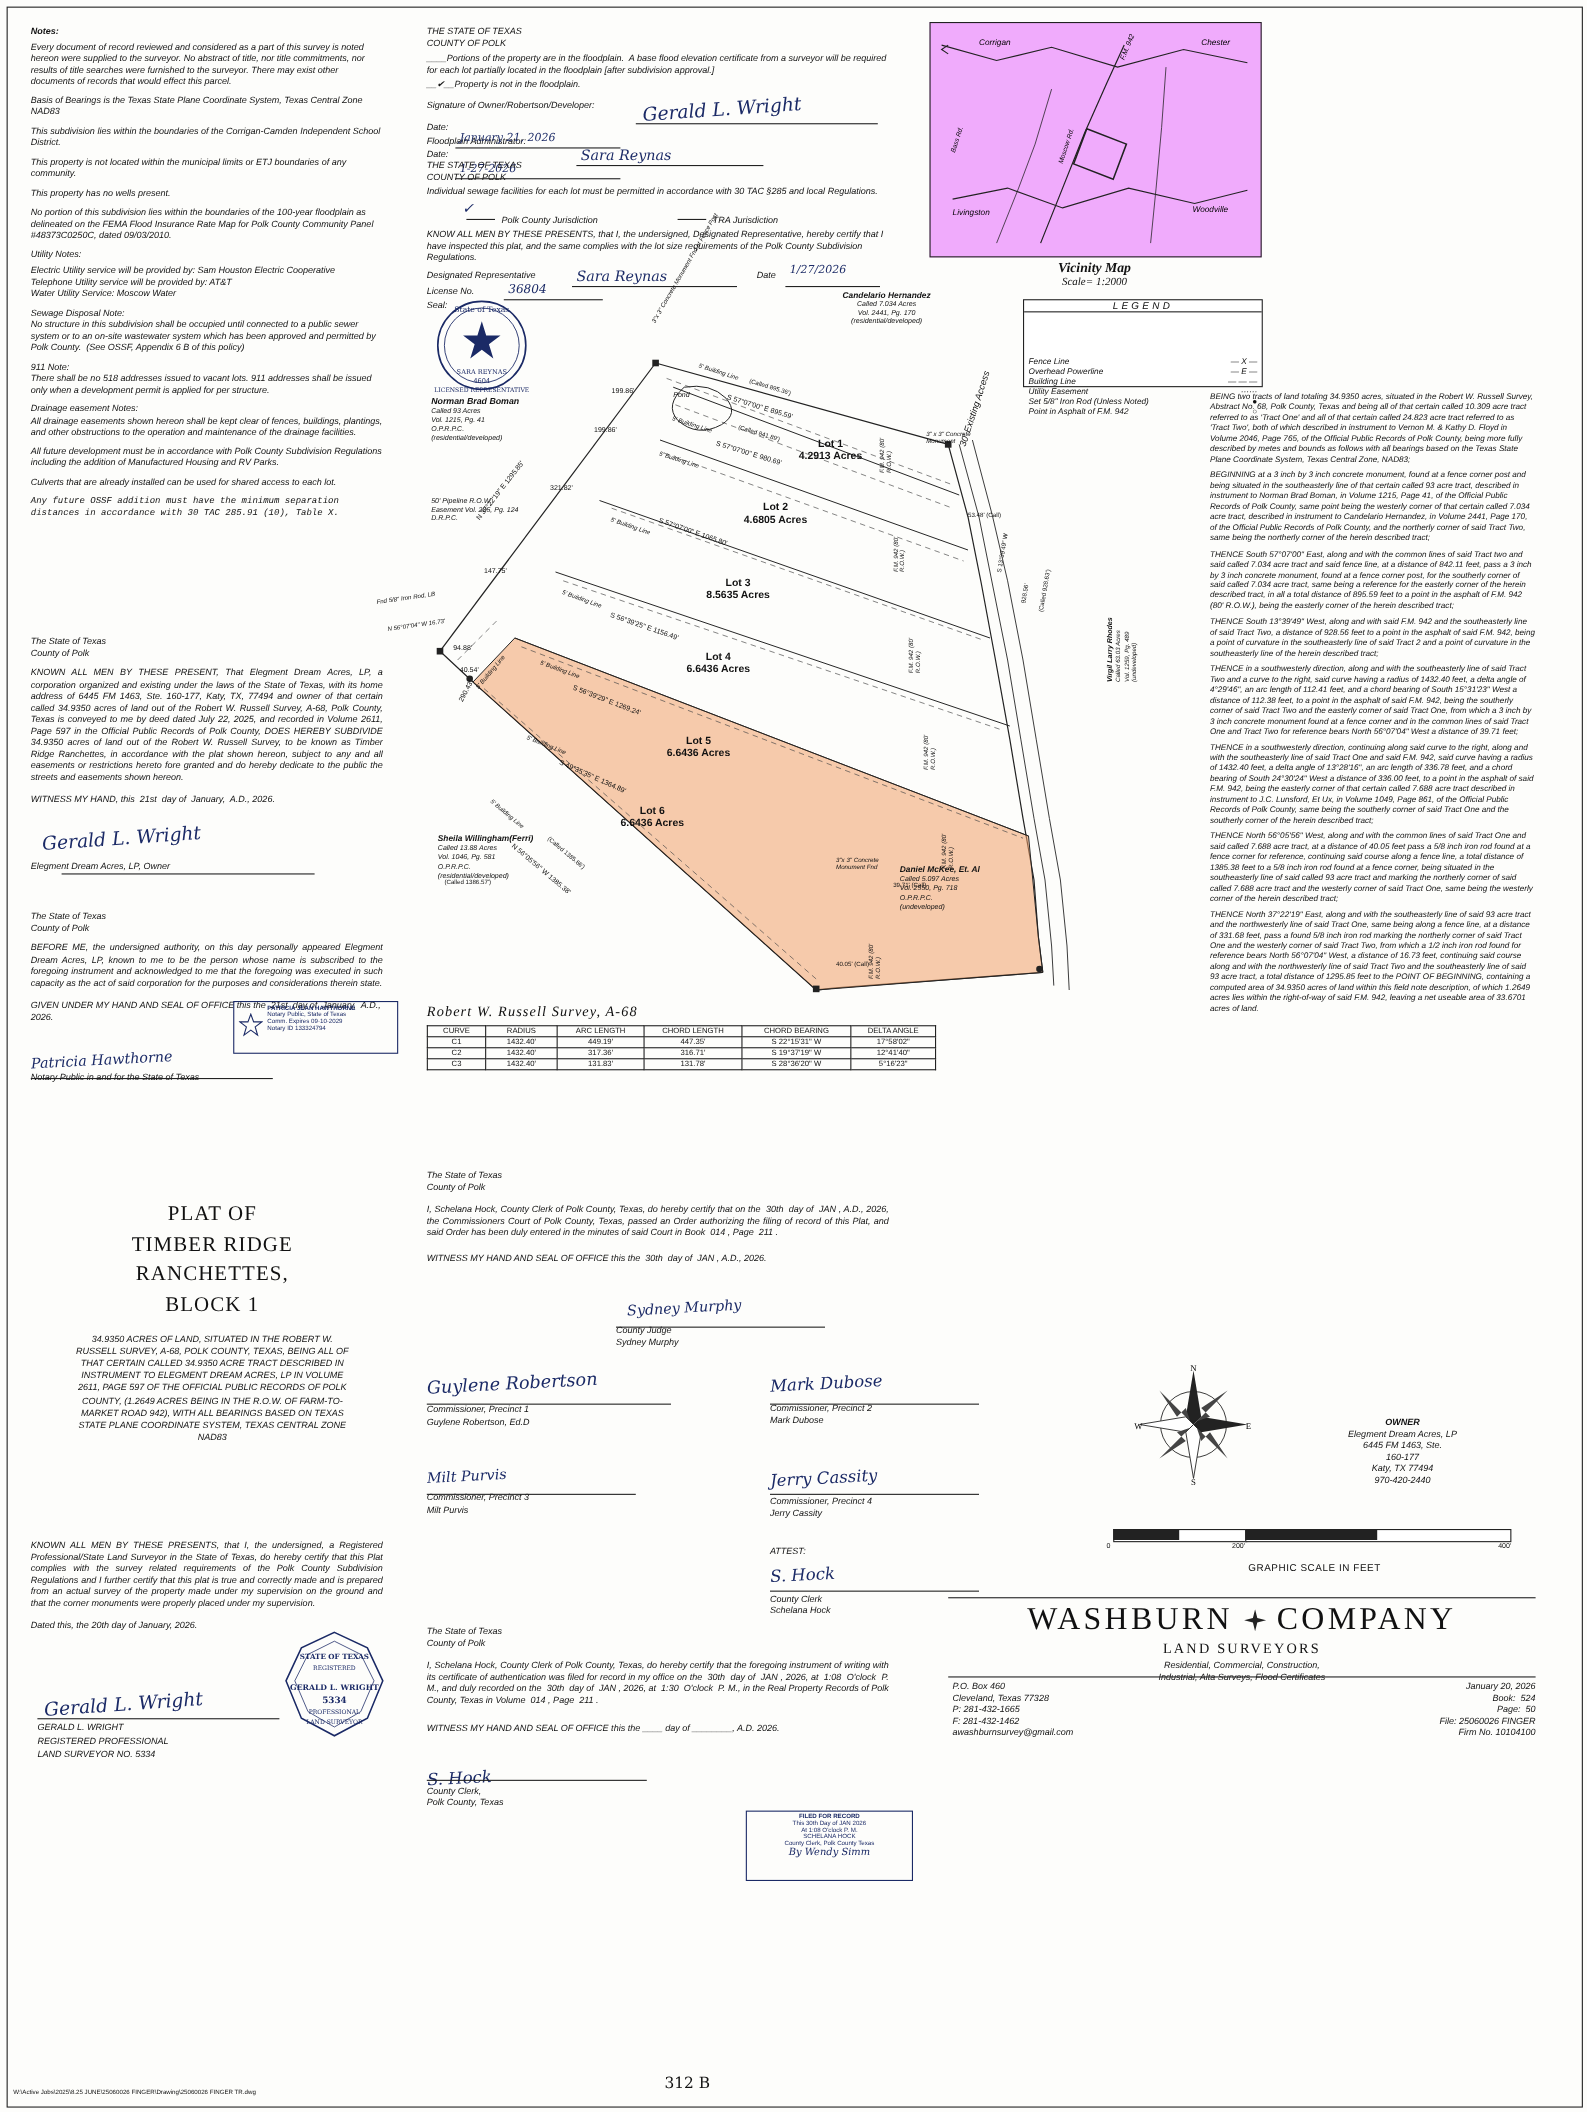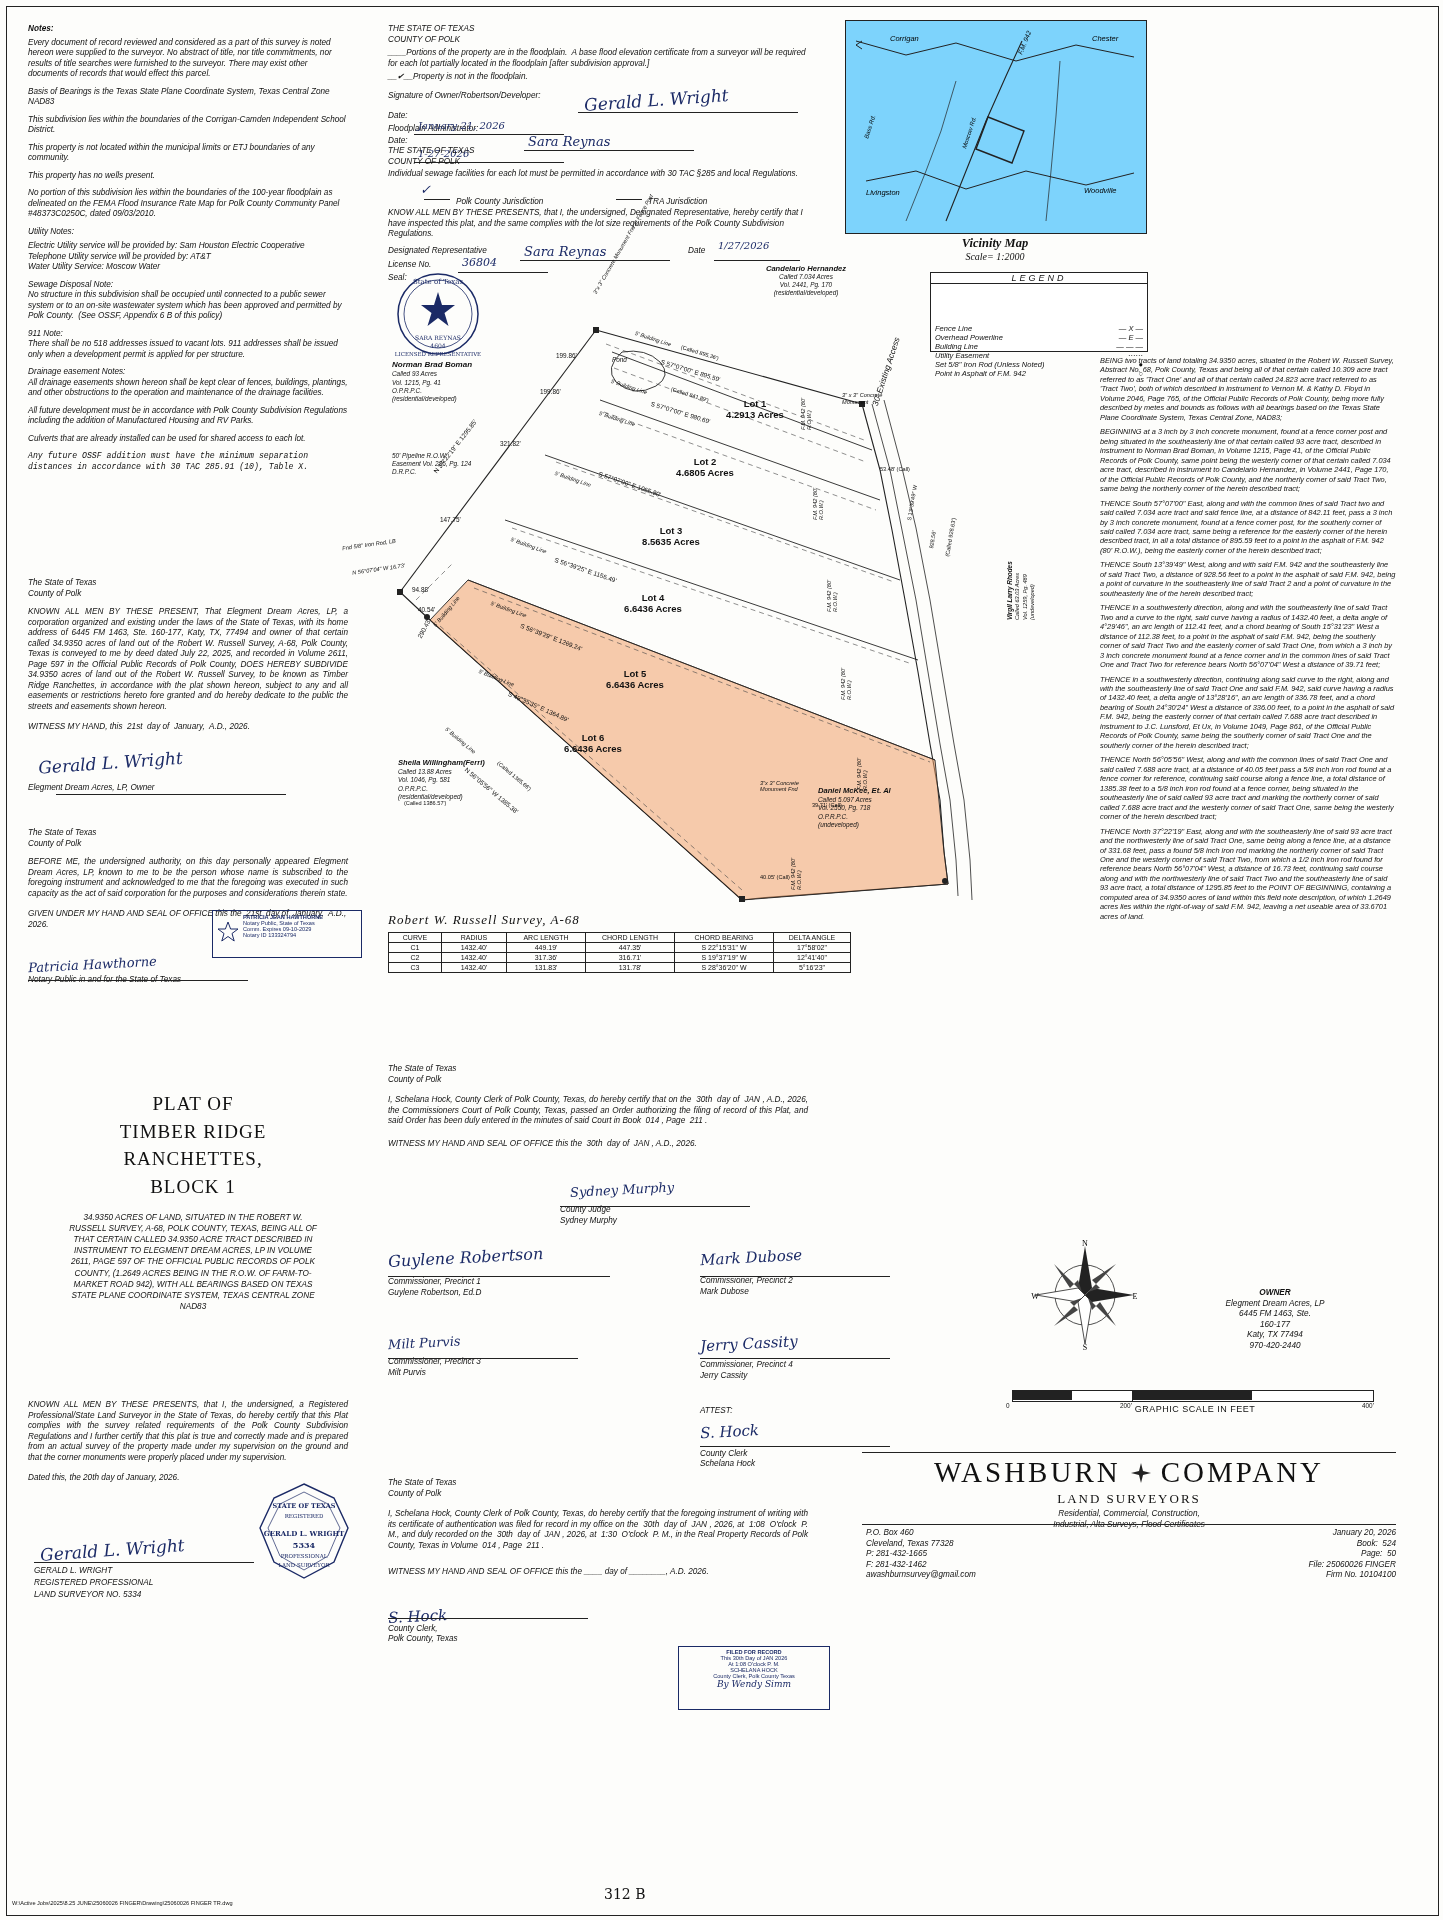--- a/index.html
+++ b/index.html
@@ -114,21 +114,21 @@
       <circle cx="58" cy="52" r="40" fill="none" stroke="#1b2a66" stroke-width="1.5"></circle>
       <circle cx="58" cy="52" r="34" fill="none" stroke="#1b2a66" stroke-width="0.8"></circle>
       <polygon points="58,30 62,43 75,43 64.5,51 68.5,64 58,56 47.5,64 51.5,51 41,43 54,43" fill="#1b2a66"></polygon>
       <text x="58" y="22" font-size="7" fill="#1b2a66" text-anchor="middle" font-family="DejaVu Serif">State of Texas</text>
       <text x="58" y="78" font-size="6" fill="#1b2a66" text-anchor="middle" font-family="DejaVu Serif">SARA REYNAS</text>
       <text x="58" y="86" font-size="6" fill="#1b2a66" text-anchor="middle" font-family="DejaVu Serif">4604</text>
       <text x="58" y="94" font-size="5.5" fill="#1b2a66" text-anchor="middle" font-family="DejaVu Serif">LICENSED REPRESENTATIVE</text>
     </svg>
   </div>
 
-  <div class="box" style="left:845px;top:20px;width:300px;height:212px;background:#7dd3fc;">
+  <div class="box" style="left:845px;top:20px;width:300px;height:212px;background:#f0abfc;">
     <svg width="298" height="210" viewBox="0 0 298 210">
       <path d="M10 20 L60 34 L110 22 L170 40 L230 24 L288 36" fill="none" stroke="#222" stroke-width="1"></path>
       <path d="M20 160 L70 150 L120 168 L180 150 L240 164 L288 152" fill="none" stroke="#222" stroke-width="1"></path>
       <path d="M100 200 L120 150 L140 100 L160 55 L176 20" fill="none" stroke="#222" stroke-width="1.1"></path>
       <path d="M60 200 L80 150 L95 110 L110 60" fill="none" stroke="#222" stroke-width="0.7"></path>
       <path d="M200 200 L205 150 L210 95 L214 40" fill="none" stroke="#222" stroke-width="0.7"></path>
       <polygon points="142,96 178,110 166,142 130,128" fill="none" stroke="#222" stroke-width="1.4"></polygon>
       <path d="M16 20 l-6 4 l6 4" fill="none" stroke="#222" stroke-width="1"></path>
       <text x="44" y="20" font-size="7.5" font-family="Liberation Sans" font-style="italic">Corrigan</text>
       <text x="246" y="20" font-size="7.5" font-family="Liberation Sans" font-style="italic">Chester</text>
@@ -556,21 +556,21 @@
   <div class="abs" style="left:1000px;top:1390px;width:390px;">
     <div style="position:relative;height:14px;">
       <div class="abs" style="left:12px;top:0;width:120px;height:10px;background:#fff;border:1px solid #222;"></div>
       <div class="abs" style="left:12px;top:0;width:60px;height:10px;background:#222;"></div>
       <div class="abs" style="left:132px;top:0;width:240px;height:10px;background:#fff;border:1px solid #222;"></div>
       <div class="abs" style="left:132px;top:0;width:120px;height:10px;background:#222;"></div>
       <div class="abs xs" style="left:6px;top:12px;">0</div>
       <div class="abs xs" style="left:120px;top:12px;">200'</div>
       <div class="abs xs" style="left:362px;top:12px;">400'</div>
     </div>
-    <div class="c" style="font-size:9px;letter-spacing:0.5px;">GRAPHIC SCALE IN FEET</div>
+    <div class="c" style="margin-top:16px;font-size:9px;letter-spacing:0.5px;">GRAPHIC SCALE IN FEET</div>
   </div>
 
   <div class="line" style="left:862px;top:1452px;width:534px;height:1px;"></div>
   <div class="abs c" style="left:862px;top:1456px;width:534px;">
     <div style="font-family:'Liberation Serif',serif;font-size:29px;letter-spacing:3px;display:flex;align-items:center;justify-content:center;gap:10px;">
       <span>WASHBURN</span>
       <svg width="20" height="20" viewBox="0 0 20 20">
           <polygon points="10,0 12,8 20,10 12,12 10,20 8,12 0,10 8,8" fill="#222"></polygon>
         </svg>
       <span>COMPANY</span>

